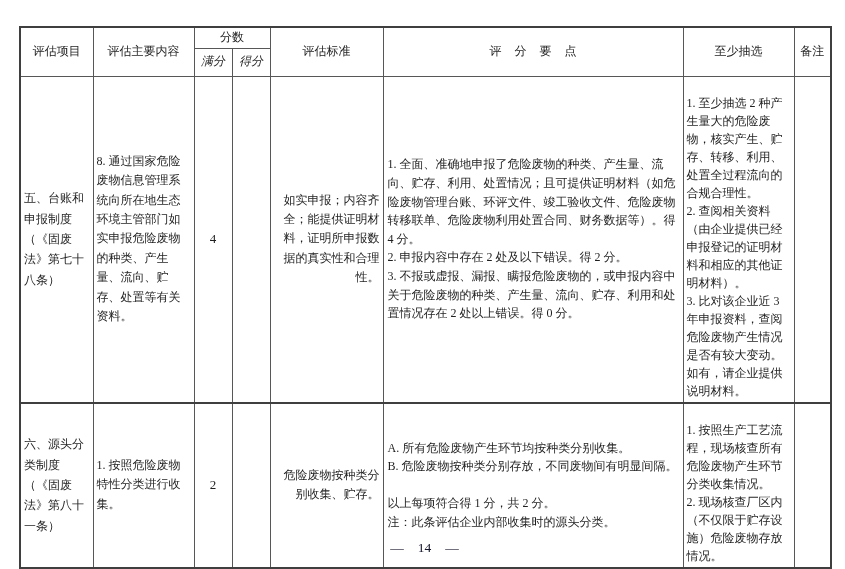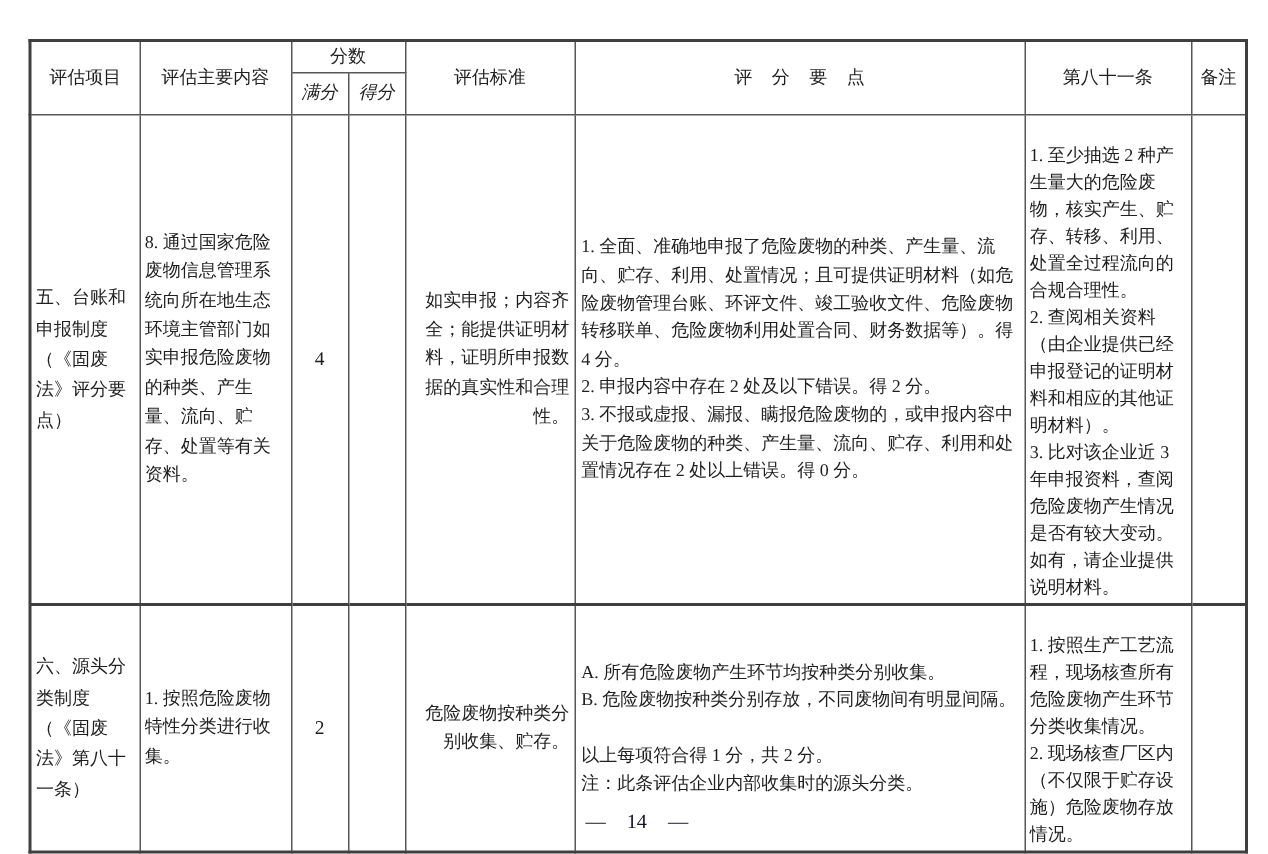--- a/index.html
+++ b/index.html
@@ -76,31 +76,31 @@
         <col class="c-method">
         <col class="c-remark">
     </colgroup>
     <thead>
       <tr class="h1">
         <th rowspan="2">评估项目</th>
         <th rowspan="2">评估主要内容</th>
         <th colspan="2">分数</th>
         <th rowspan="2">评估标准</th>
         <th rowspan="2" class="points-h">评分要点</th>
-        <th rowspan="2">第八十一条</th>
+        <th rowspan="2">至少抽选</th>
         <th rowspan="2">备注</th>
       </tr>
       <tr class="h2">
         <th>满分</th>
         <th>得分</th>
       </tr>
     </thead>
     <tbody>
       <tr class="row-1">
-        <td class="cell-item">五、台账和申报制度（《固废法》评分要点）</td>
+        <td class="cell-item">五、台账和申报制度（《固废法》第七十八条）</td>
         <td class="cell-content">8. 通过国家危险废物信息管理系统向所在地生态环境主管部门如实申报危险废物的种类、产生量、流向、贮存、处置等有关资料。</td>
         <td class="cell-score">4</td>
         <td class="cell-score"></td>
         <td class="cell-standard">如实申报；内容齐全；能提供证明材料，证明所申报数据的真实性和合理性。</td>
         <td class="cell-points multiline">1. 全面、准确地申报了危险废物的种类、产生量、流向、贮存、利用、处置情况；且可提供证明材料（如危险废物管理台账、环评文件、竣工验收文件、危险废物转移联单、危险废物利用处置合同、财务数据等）。得 4 分。
 2. 申报内容中存在 2 处及以下错误。得 2 分。
 3. 不报或虚报、漏报、瞒报危险废物的，或申报内容中关于危险废物的种类、产生量、流向、贮存、利用和处置情况存在 2 处以上错误。得 0 分。</td>
         <td class="cell-method multiline">1. 至少抽选 2 种产生量大的危险废物，核实产生、贮存、转移、利用、处置全过程流向的合规合理性。
 2. 查阅相关资料（由企业提供已经申报登记的证明材料和相应的其他证明材料）。
 3. 比对该企业近 3 年申报资料，查阅危险废物产生情况是否有较大变动。如有，请企业提供说明材料。</td>

